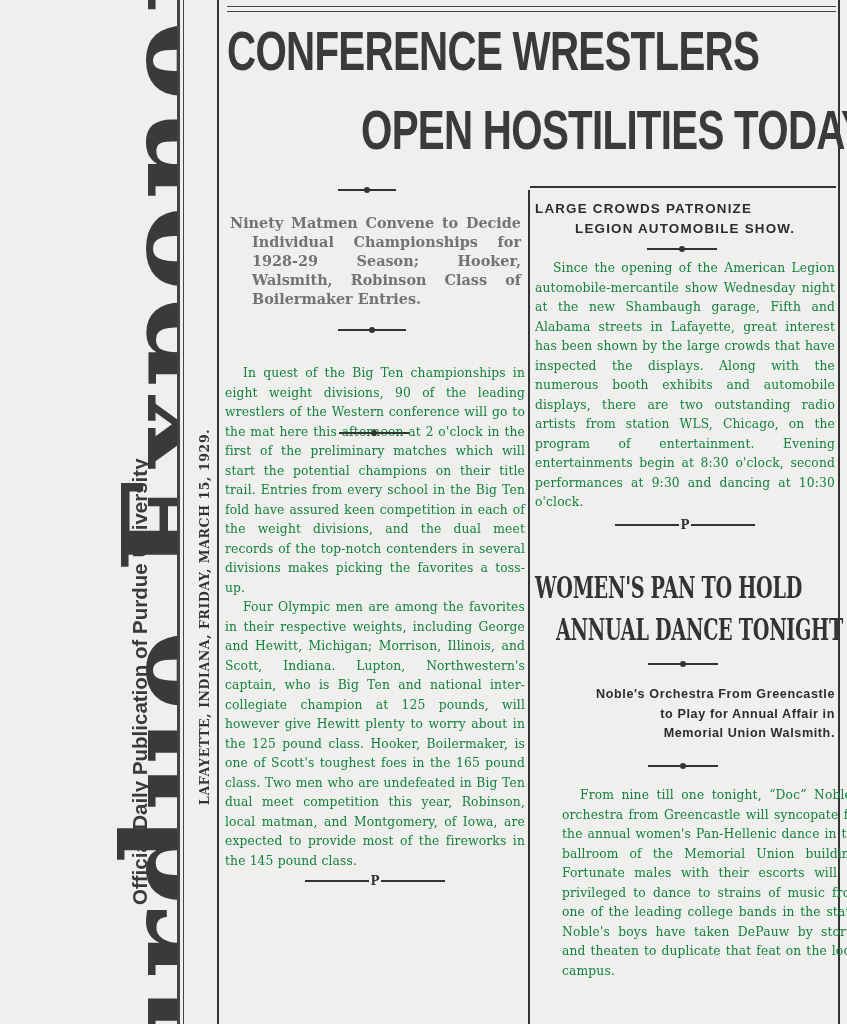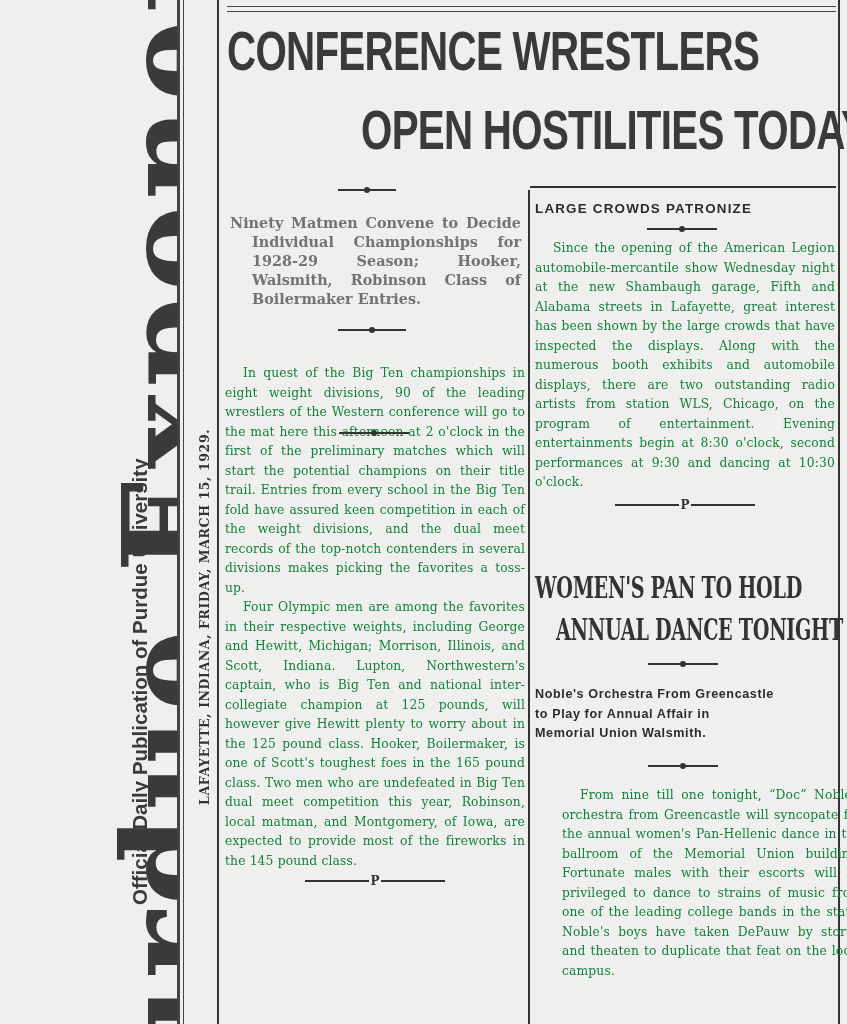--- a/index.html
+++ b/index.html
@@ -136,21 +136,21 @@
     line-height: 20px;
     color: #2c2c2c;
     margin: 0;
   }
   .sans-deck {
     font-family: "Liberation Sans", sans-serif;
     font-weight: bold;
     font-size: 12.6px;
     letter-spacing: 0.6px;
     line-height: 19.5px;
-    text-align: left;
+    text-align: right;
     color: #2c2c2c;
     margin: 0;
   }
   .cond-head {
     font-family: "DejaVu Serif", serif;
     font-weight: bold;
     font-size: 30px;
     color: #333;
     white-space: nowrap;
     transform-origin: 0 0;
@@ -197,20 +197,21 @@
       <span class="line"></span>
         <span class="p">P</span>
         <span class="line"></span>
     </div>
   </div>
 
   <div class="dash-dot" style="left:338px; top:329px; width:68px;"></div>
 
   <div class="col col-right">
     <p class="sans-head" style="margin-top:4px;">LARGE CROWDS PATRONIZE</p>
+    <p class="sans-head" style="padding-left:40px;">LEGION AUTOMOBILE SHOW.</p>
     <div style="position:relative; height:20px;">
       <div class="dash-dot" style="position:absolute; left:112px; top:9px; width:70px;"></div>
     </div>
     <p class="body-text">Since the opening of the American Legion automobile-mercantile show Wednesday night at the new Shambaugh garage, Fifth and Alabama streets in Lafayette, great interest has been shown by the large crowds that have inspected the displays. Along with the numerous booth exhibits and automobile displays, there are two outstanding radio artists from station WLS, Chicago, on the program of entertainment. Evening entertainments begin at 8:30 o'clock, second performances at 9:30 and dancing at 10:30 o'clock.</p>
     <div class="p-rule" style="position:relative; width:140px; margin:6px auto 0;">
       <span class="line"></span>
         <span class="p">P</span>
         <span class="line"></span>
     </div>
   </div>

